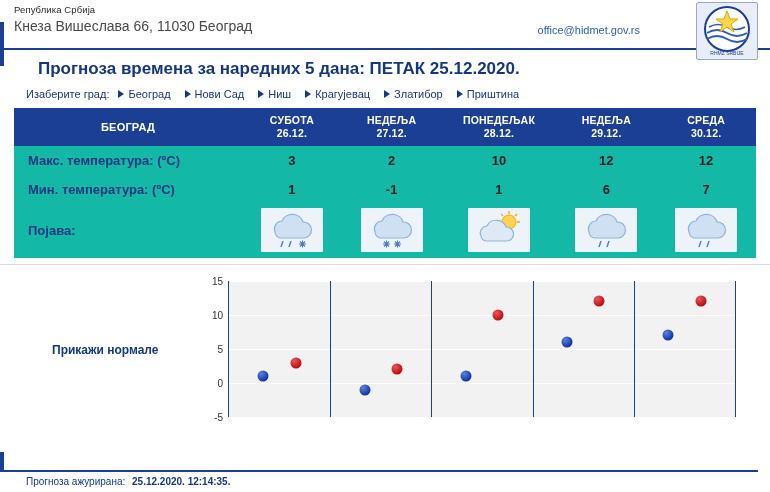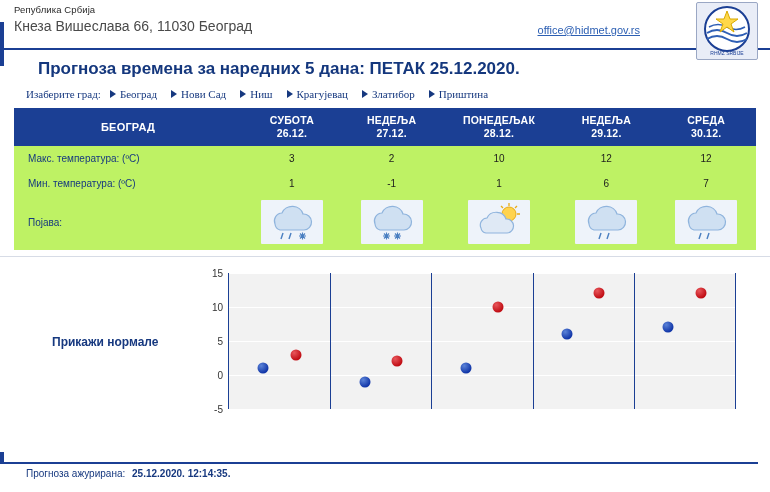--- a/index.html
+++ b/index.html
@@ -41,21 +41,20 @@
     font-size: 14px;
     color: #4a4a4a;
     margin-top: 3px;
   }
   .email {
     position: absolute;
     right: 130px;
     top: 24px;
     font-size: 11px;
     color: #2c5fb3;
-    text-decoration: underline;
   }
   .logo {
     position: absolute;
     right: 12px;
     top: 2px;
     width: 62px;
     height: 58px;
     border: 1px solid #9aa7c4;
     background: #e9edf7;
     border-radius: 2px;
@@ -71,21 +70,20 @@
     padding-left: 12px;
   }
 
   
   .city-row {
     margin: 9px 0 0 26px;
     display: flex;
     align-items: center;
     font-size: 11px;
     color: #16387f;
-    font-family: Liberation Serif, serif;
   }
   .city-row .chooser-label { color: #16387f; margin-right: 9px; }
   .city-item { display: flex; align-items: center; margin-right: 14px; white-space: nowrap; }
   .city-item .arrow {
     width: 0; height: 0;
     border-left: 6px solid #16387f;
     border-top: 4px solid transparent;
     border-bottom: 4px solid transparent;
     margin-right: 4px;
   }
@@ -109,22 +107,23 @@
   }
   .table thead th.city-head {
     text-align: center;
     width: 228px;
     font-size: 11px;
   }
   .table tbody td {
     padding: 7px 2px;
     text-align: center;
     color: #1c1c1c;
-    font-size: 10px;
-    background: #bef264;
+    font-size: 13px;
+    background: #14b8a6;
+    font-weight: bold;
   }
   .table tbody td.rowlabel {
     text-align: left;
     padding-left: 14px;
     color: #16387f;
   }
   .table tbody tr.sym td { padding-top: 4px; padding-bottom: 6px; }
 
   
   .wtile {
@@ -180,21 +179,21 @@
     border-radius: 50%;
     transform: translate(-50%, -50%);
   }
   .dot.min { background: radial-gradient(circle at 34% 30%, #5b83d8, #1136a8 70%); }
   .dot.max { background: radial-gradient(circle at 34% 30%, #e8565b, #c00d14 70%); }
 
   
   .footer {
     position: absolute;
     left: 0; right: 12px; bottom: 0;
-    height: 30px;
+    height: 22px;
     background: #ffffff;
     border-top: 2px solid #1b3f94;
   }
   .footer-inner {
     margin-left: 26px;
     font-size: 10px;
     color: #16387f;
     line-height: 20px;
   }
   .footer-inner .updated-label { }

